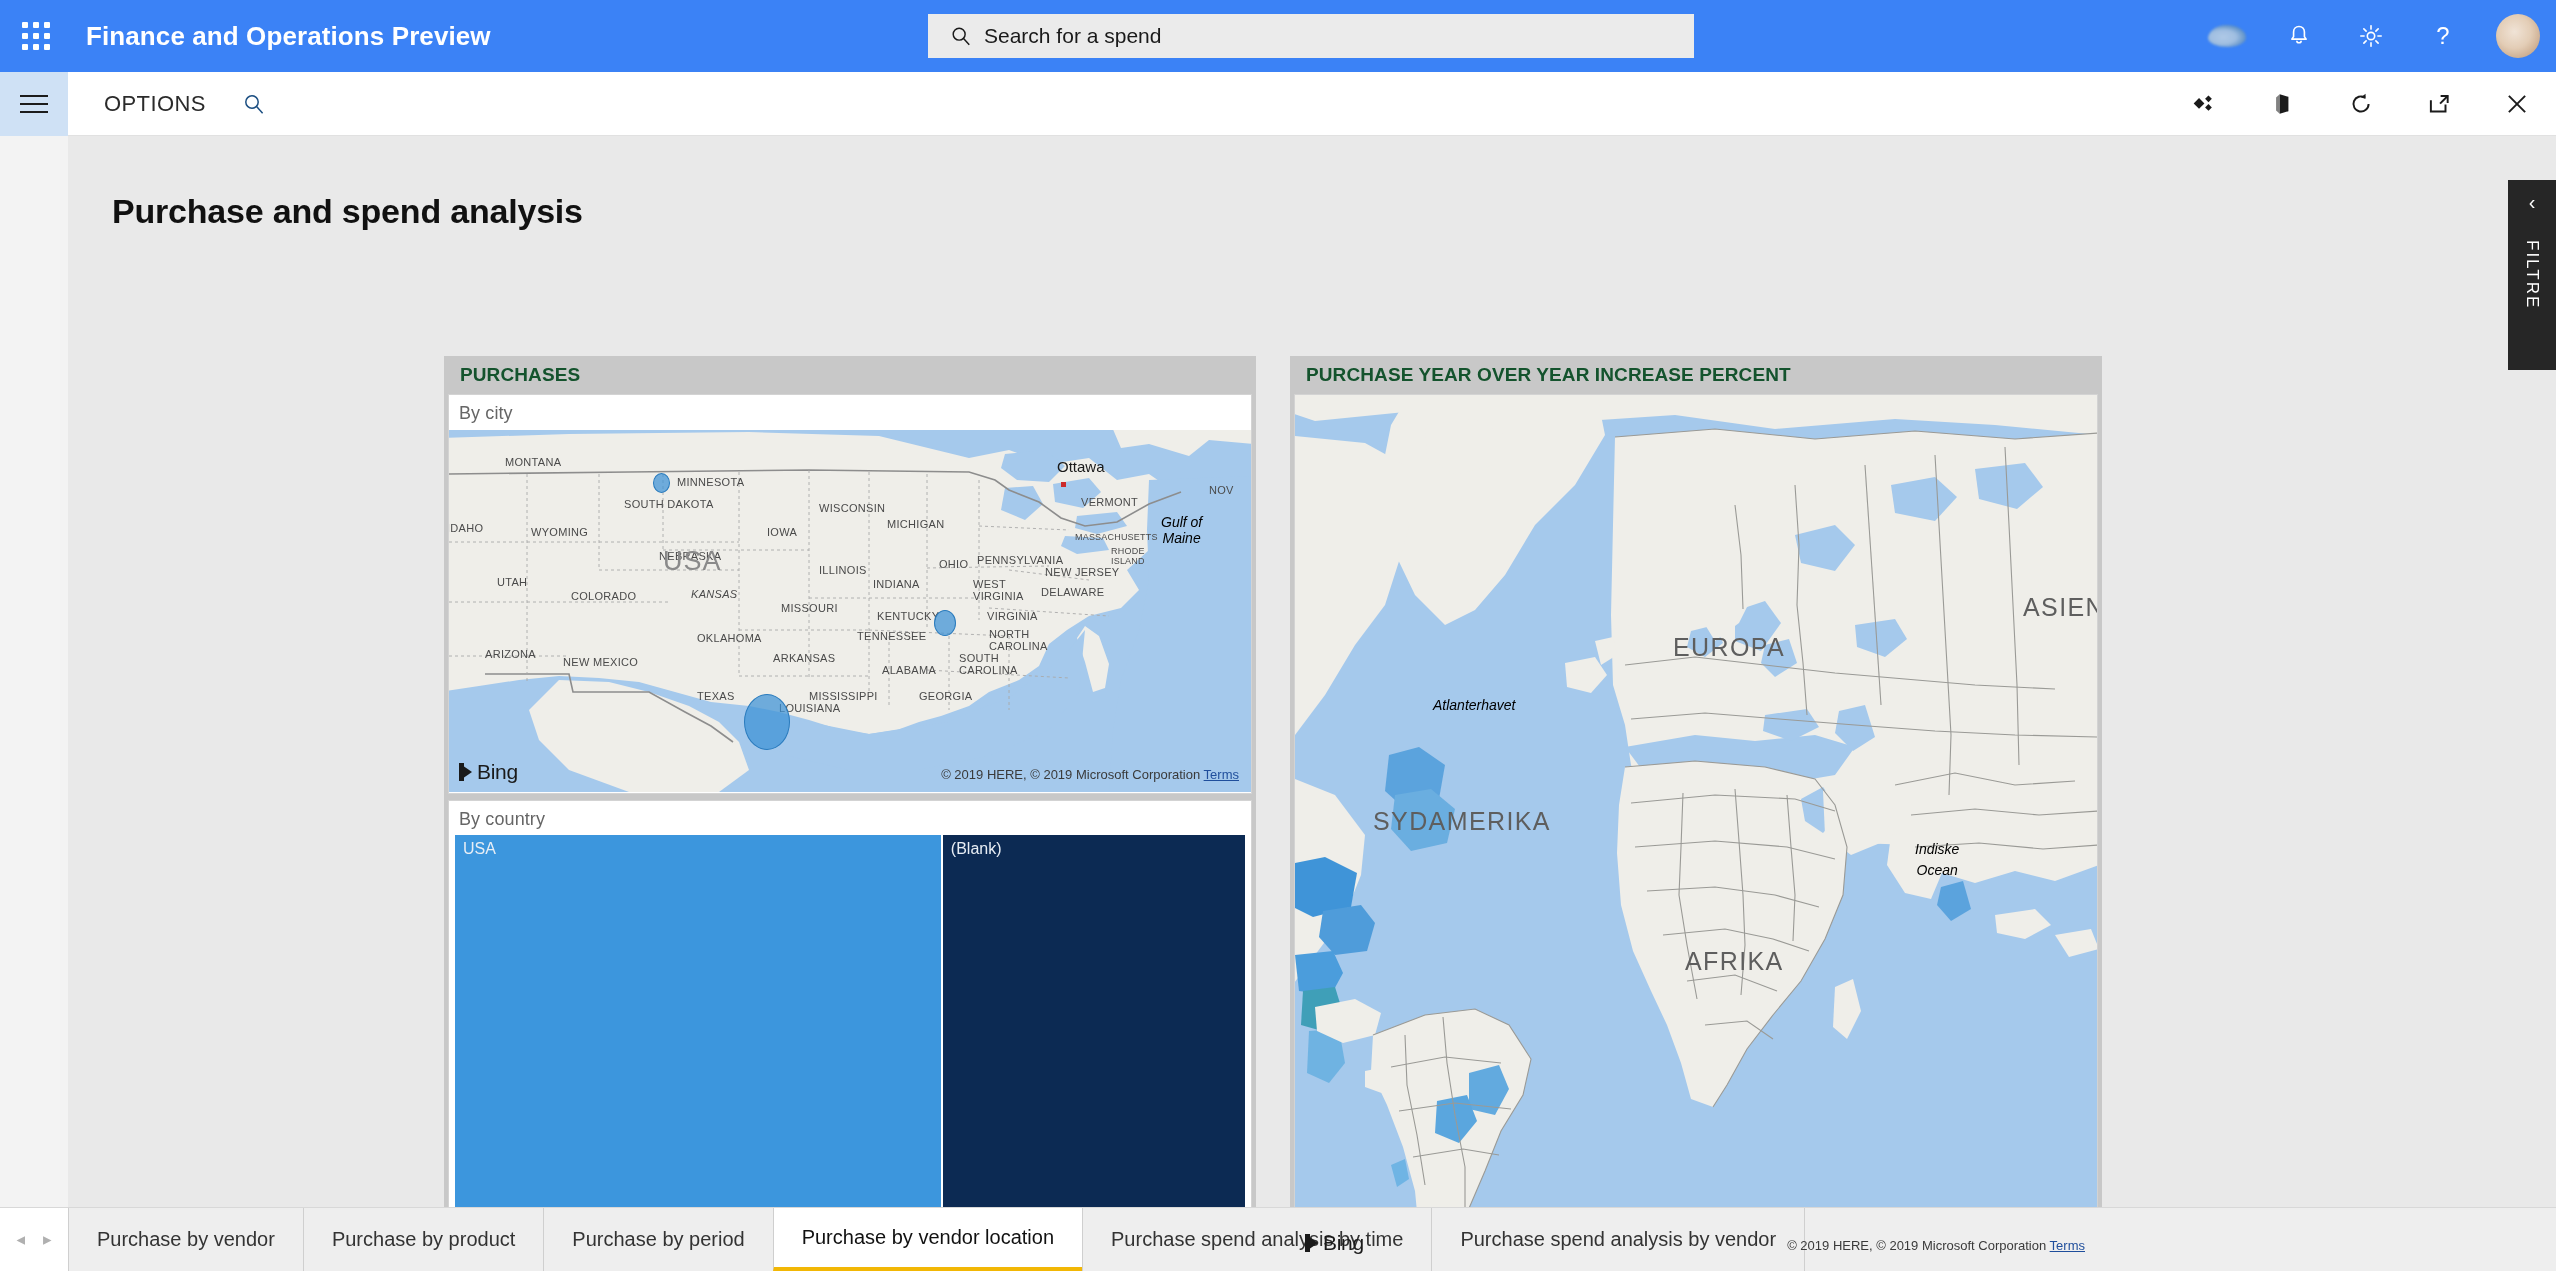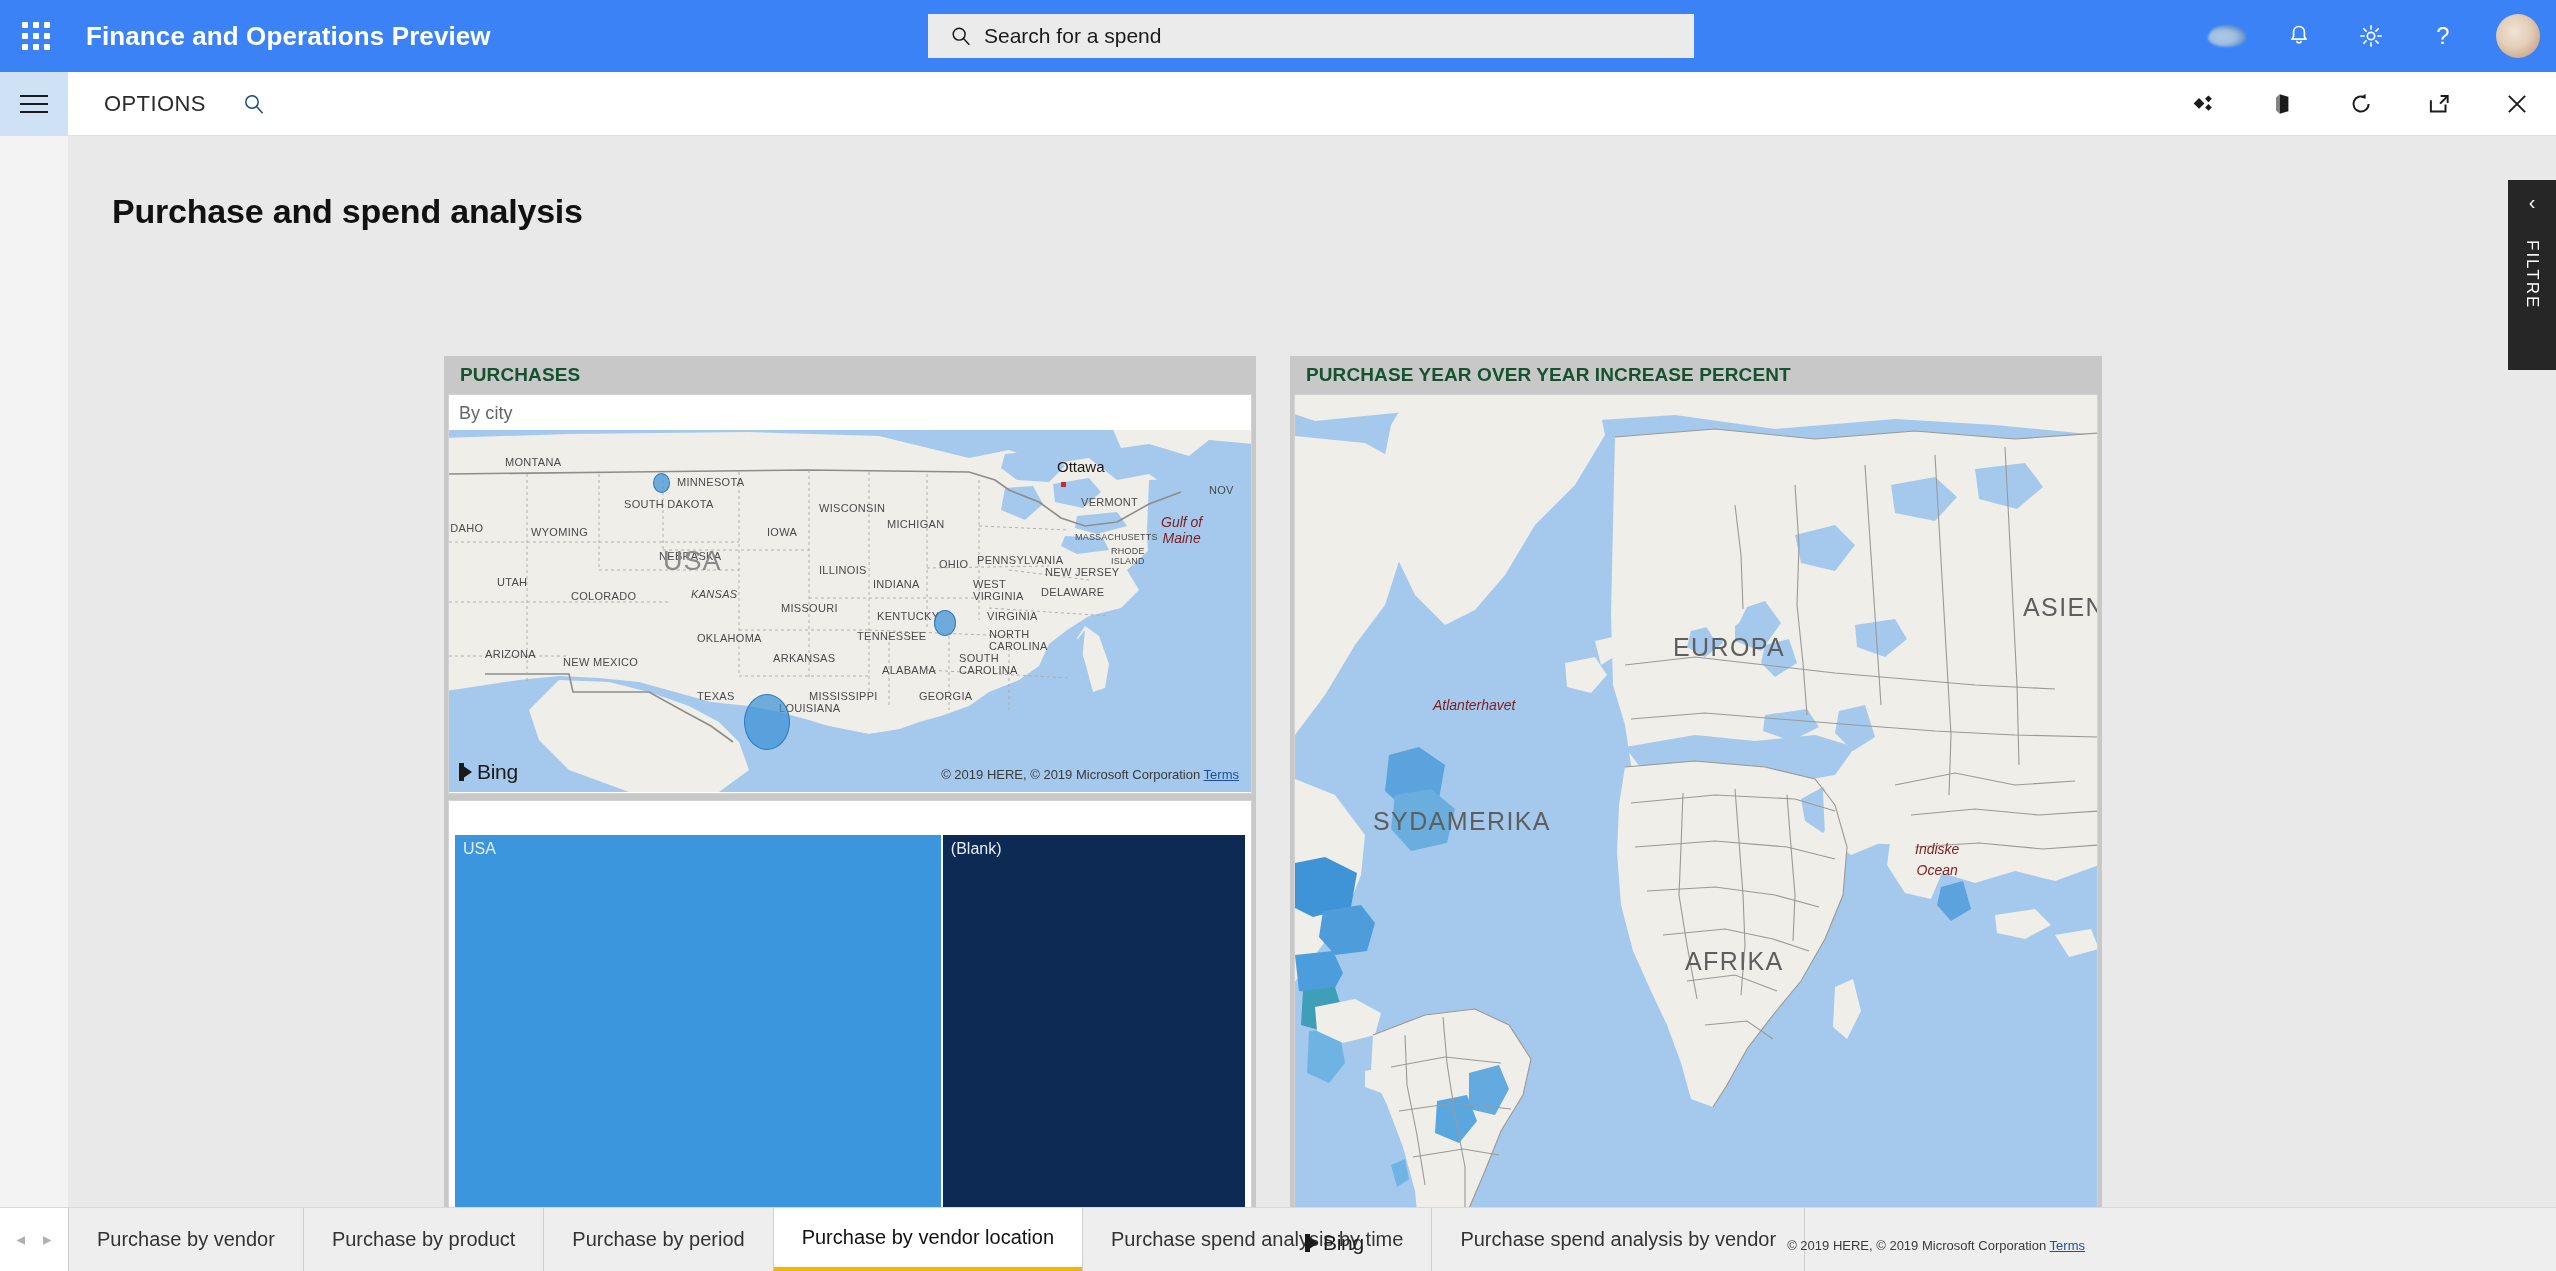--- a/index.html
+++ b/index.html
@@ -165,21 +165,21 @@
   }
   .map-attrib .terms { color: #1f4e9c; text-decoration: underline; cursor: pointer; }
 
   .map-label {
     position: absolute; color: #4a4a4a; white-space: nowrap;
     pointer-events: none; font-family: "Liberation Sans", sans-serif;
   }
   .lbl-state { font-size: 11px; letter-spacing: 0.3px; }
   .lbl-country { font-size: 27px; color: #8a8a8a; letter-spacing: 1px; }
   .lbl-cont { font-size: 25px; color: #5e5e5e; letter-spacing: 1.4px; }
-  .lbl-ocean { font-size: 14px; color: #7f1d1d; font-style: italic; }
+  .lbl-ocean { font-size: 14px; color: #000000; font-style: italic; }
   .lbl-city { font-size: 15px; color: #1a1a1a; }
   .lbl-sm { font-size: 9px; letter-spacing: 0.2px; }
 
   .bubble {
     position: absolute; border-radius: 50%;
     background: rgba(59,146,214,0.72);
     border: 1.5px solid #2a7bbd;
   }
   .city-dot {
     position: absolute; width: 5px; height: 5px; background: #cc2a2a;
@@ -483,20 +483,21 @@
           <span class="bing-text">Bing</span>
         </div>
         <div class="map-attrib">
           <span>© 2019 HERE, © 2019 Microsoft Corporation</span>
           <span class="terms">Terms</span>
         </div>
       </div>
     </div>
 
     <div class="tile" id="tile-bycountry">
+      <div class="tile-title">By country</div>
       <div class="treemap">
         <div class="tm-node" id="tm-usa">
           <span class="tm-label">USA</span>
           <span class="tm-value">38,46tusind</span>
         </div>
         <div class="tm-node" id="tm-blank">
           <span class="tm-label">(Blank)</span>
           <span class="tm-value">20,66tusind</span>
         </div>
       </div>

